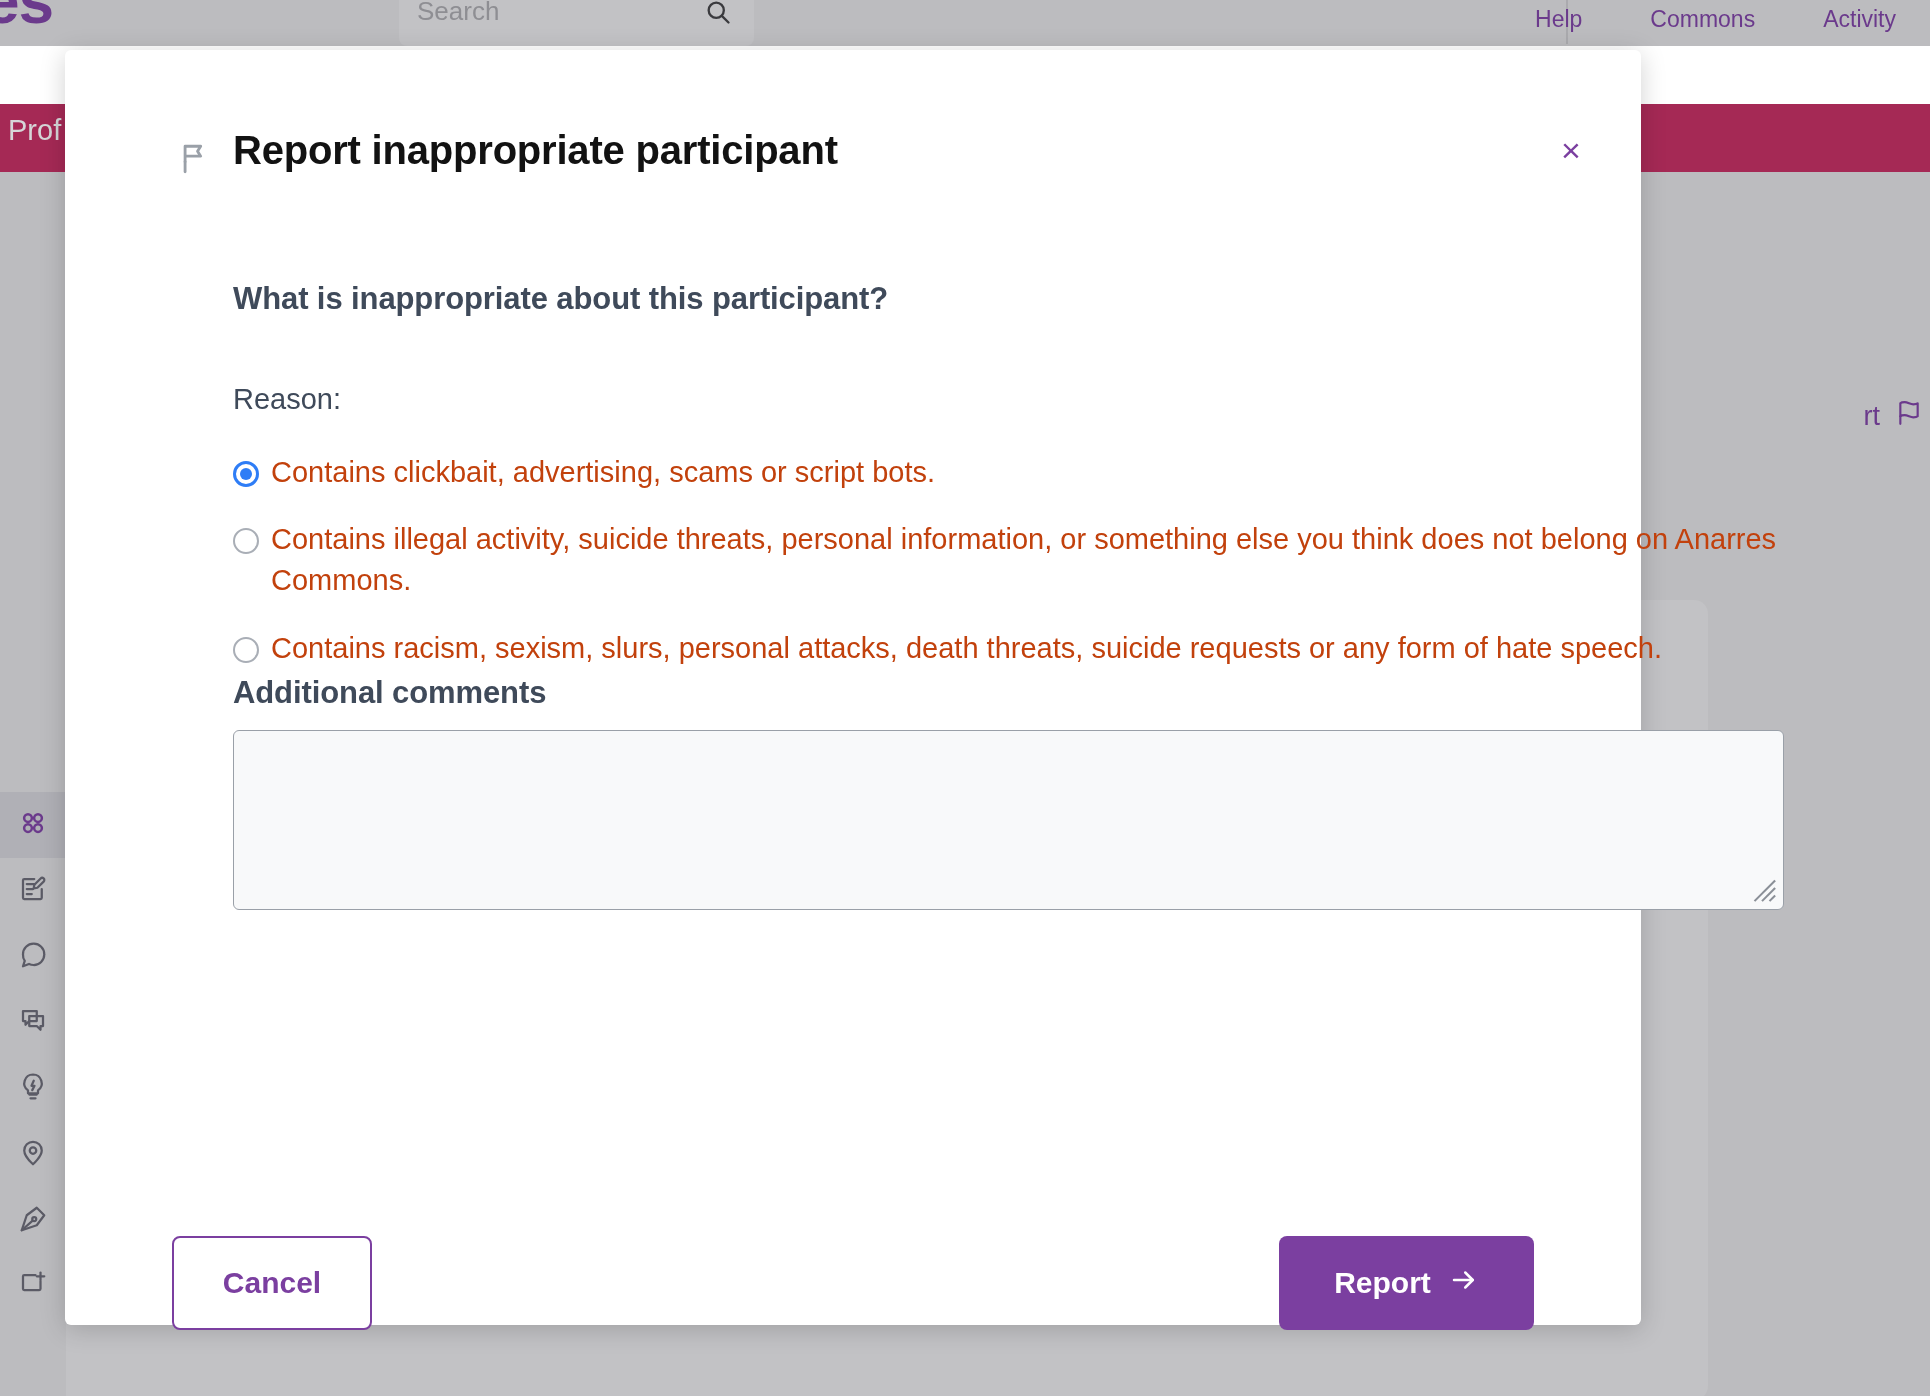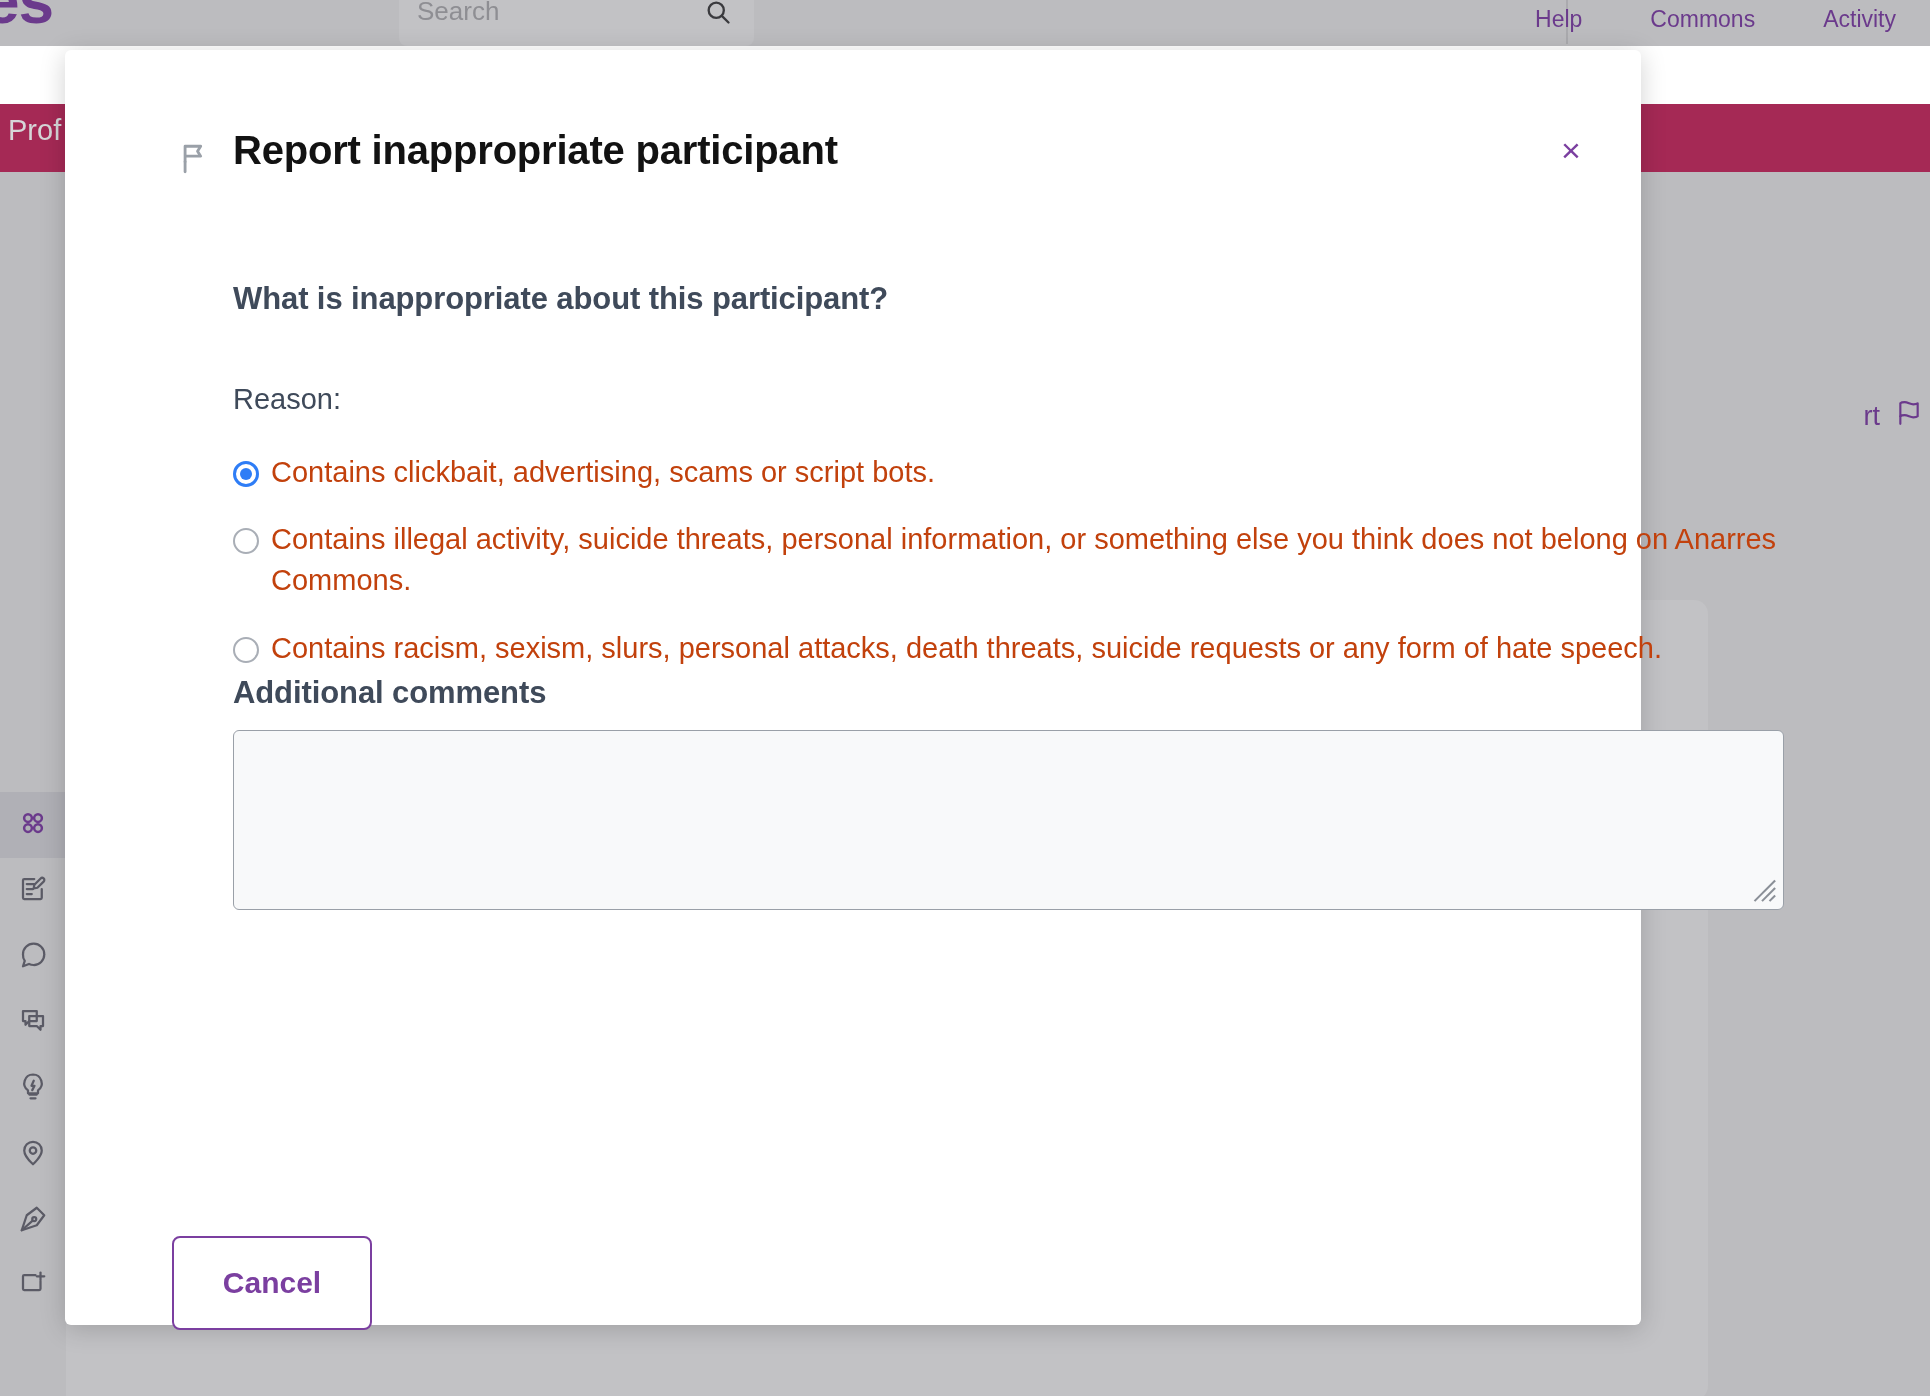--- a/index.html
+++ b/index.html
@@ -441,16 +441,25 @@
     <span class="resize-grip">
       <svg width="30" height="30" viewBox="0 0 16 16" stroke="currentColor" stroke-width="1.1">
         <line x1="15" y1="4" x2="4" y2="15"></line>
         <line x1="15" y1="8" x2="8" y2="15"></line>
         <line x1="15" y1="12" x2="12" y2="15"></line>
       </svg>
     </span>
 
     <div class="footer">
       <button class="btn-cancel">Cancel</button>
+      <button class="btn-report">
+        <span>Report</span>
+        <span>
+          <svg width="30" height="30" viewBox="0 0 24 24" fill="none" stroke="currentColor" stroke-width="2" stroke-linecap="round" stroke-linejoin="round">
+            <line x1="4" y1="12" x2="19" y2="12"></line>
+              <polyline points="13,6 19,12 13,18"></polyline>
+          </svg>
+        </span>
+      </button>
     </div>
 
   </div>
 </div>
 
 </body></html>

